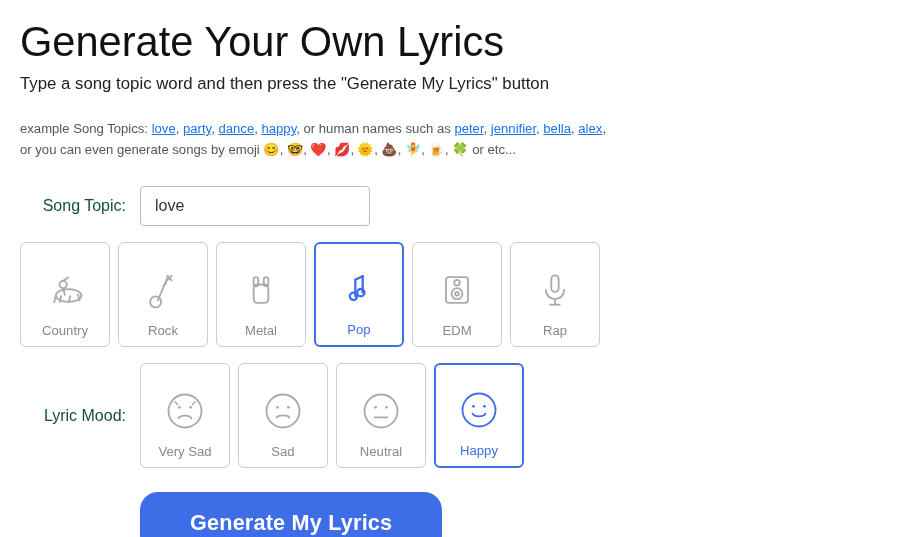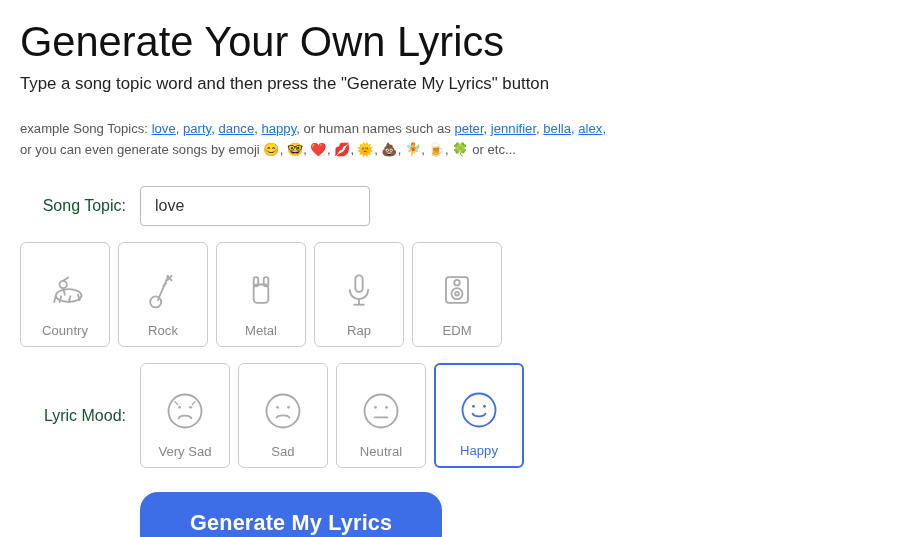--- a/index.html
+++ b/index.html
@@ -187,45 +187,58 @@
         <svg class="svg-icon" viewBox="0 0 48 48" fill="none" xmlns="http://www.w3.org/2000/svg">
 
           <rect x="16" y="18" width="16" height="20" rx="4" fill="none" stroke="#aaa" stroke-width="2"></rect>
           <rect x="16" y="10" width="5" height="10" rx="2.5" fill="none" stroke="#aaa" stroke-width="2"></rect>
           <rect x="27" y="10" width="5" height="10" rx="2.5" fill="none" stroke="#aaa" stroke-width="2"></rect>
         </svg>
       </span>
       <span class="genre-label">Metal</span>
     </div>
 
+    <div class="genre-item selected">
+      <span class="genre-icon">
+        <svg class="svg-icon" viewBox="0 0 48 48" fill="none" xmlns="http://www.w3.org/2000/svg">
+
+          <path d="M20 14v18" stroke="#3d6ee8" stroke-width="2.5" stroke-linecap="round"></path>
+          <path d="M28 10v18" stroke="#3d6ee8" stroke-width="2.5" stroke-linecap="round"></path>
+          <path d="M20 14l8-4" stroke="#3d6ee8" stroke-width="2.5" stroke-linecap="round"></path>
+          <circle cx="18" cy="32" r="4" fill="none" stroke="#3d6ee8" stroke-width="2.5"></circle>
+          <circle cx="26" cy="28" r="4" fill="none" stroke="#3d6ee8" stroke-width="2.5"></circle>
+        </svg>
+      </span>
+      <span class="genre-label">Pop</span>
+    </div>
+
+    <div class="genre-item">
+      <span class="genre-icon">
+        <svg class="svg-icon" viewBox="0 0 48 48" fill="none" xmlns="http://www.w3.org/2000/svg">
+
+          <rect x="12" y="10" width="24" height="28" rx="3" fill="none" stroke="#aaa" stroke-width="2"></rect>
+          <circle cx="24" cy="28" r="6" fill="none" stroke="#aaa" stroke-width="2"></circle>
+          <circle cx="24" cy="28" r="2" fill="none" stroke="#aaa" stroke-width="2"></circle>
+          <circle cx="24" cy="16" r="3" fill="none" stroke="#aaa" stroke-width="2"></circle>
+        </svg>
+      </span>
+      <span class="genre-label">EDM</span>
+    </div>
 
     <div class="genre-item">
       <span class="genre-icon">
         <svg class="svg-icon" viewBox="0 0 48 48" fill="none" xmlns="http://www.w3.org/2000/svg">
 
           <rect x="20" y="8" width="8" height="18" rx="4" fill="none" stroke="#aaa" stroke-width="2"></rect>
           <path d="M14 24c0 5.523 4.477 10 10 10s10-4.477 10-10" stroke="#aaa" stroke-width="2" stroke-linecap="round"></path>
           <line x1="24" y1="34" x2="24" y2="40" stroke="#aaa" stroke-width="2"></line>
           <line x1="18" y1="40" x2="30" y2="40" stroke="#aaa" stroke-width="2"></line>
         </svg>
       </span>
       <span class="genre-label">Rap</span>
-    </div>
-
-    <div class="genre-item">
-      <span class="genre-icon">
-        <svg class="svg-icon" viewBox="0 0 48 48" fill="none" xmlns="http://www.w3.org/2000/svg">
-
-          <rect x="12" y="10" width="24" height="28" rx="3" fill="none" stroke="#aaa" stroke-width="2"></rect>
-          <circle cx="24" cy="28" r="6" fill="none" stroke="#aaa" stroke-width="2"></circle>
-          <circle cx="24" cy="28" r="2" fill="none" stroke="#aaa" stroke-width="2"></circle>
-          <circle cx="24" cy="16" r="3" fill="none" stroke="#aaa" stroke-width="2"></circle>
-        </svg>
-      </span>
-      <span class="genre-label">EDM</span>
     </div>
 
   </div>
 </div>
 
 
 <div class="form-row">
   <span class="form-label">Lyric Mood:</span>
   <div class="mood-grid">
 

